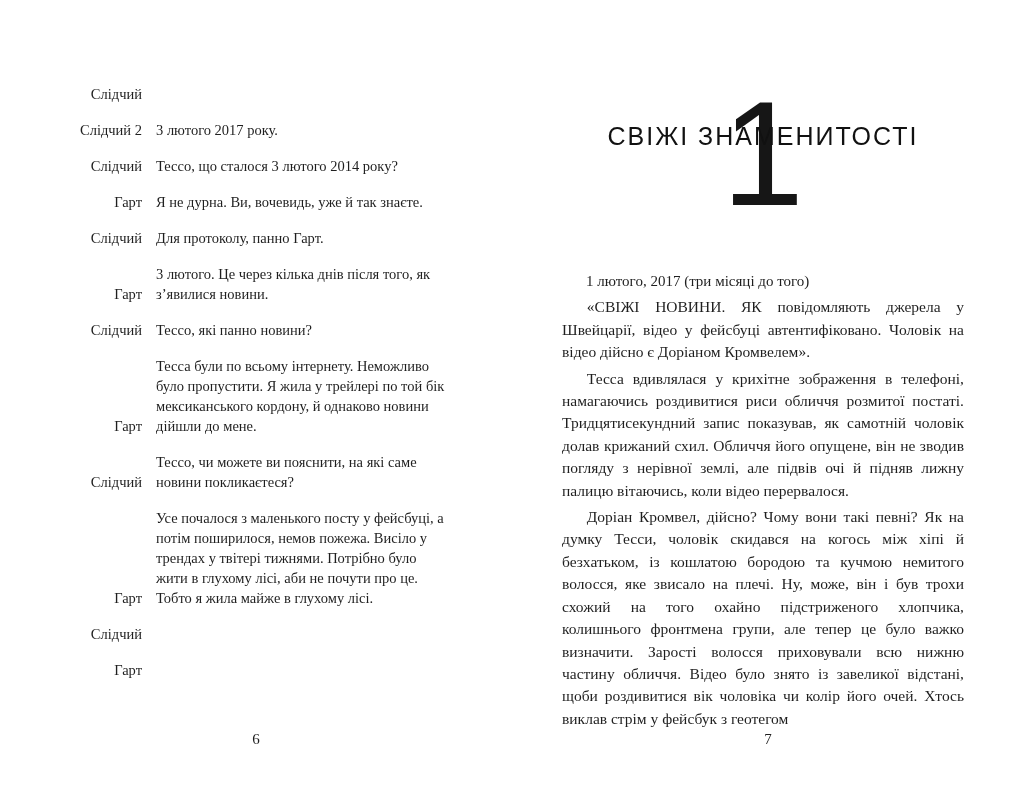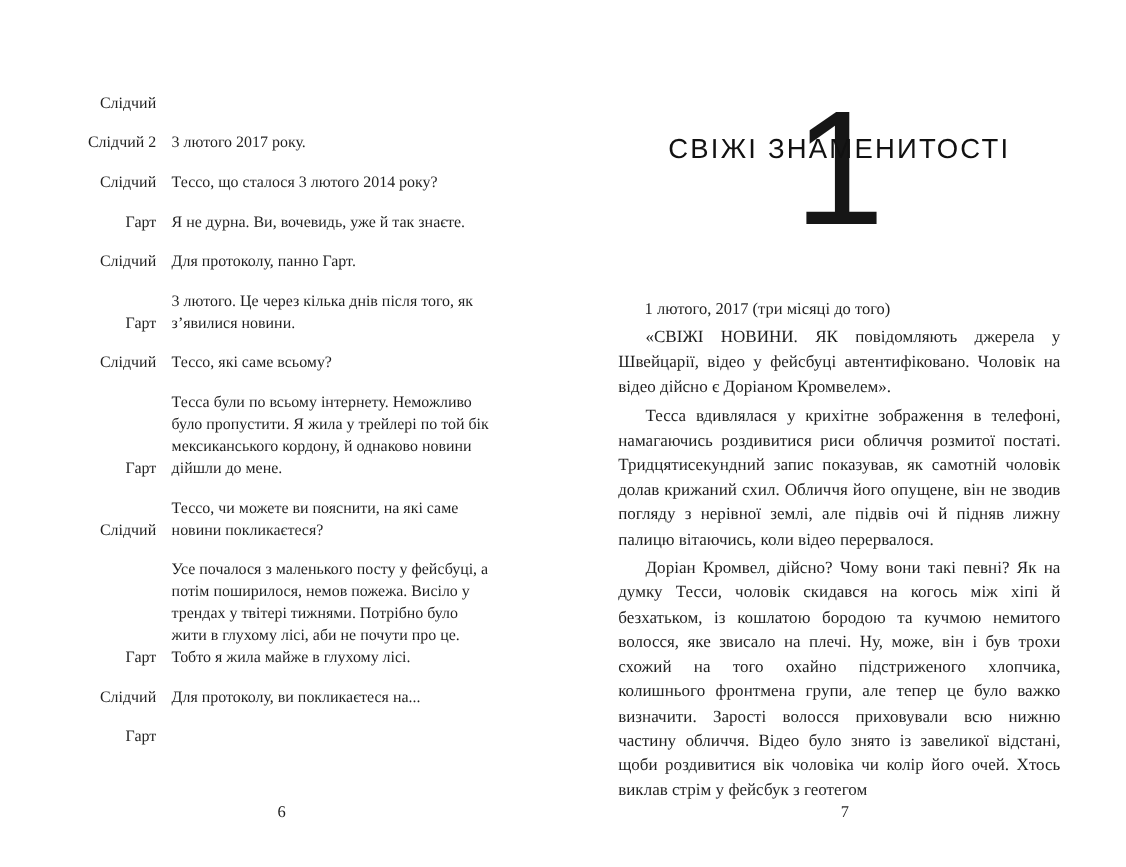--- a/index.html
+++ b/index.html
@@ -126,37 +126,36 @@
       <div class="dialogue-row">
         <div class="dialogue-speaker">Слідчий</div>
         <div class="dialogue-text">Для протоколу, панно Гарт.</div>
       </div>
       <div class="dialogue-row">
         <div class="dialogue-speaker">Гарт</div>
         <div class="dialogue-text">3 лютого. Це через кілька днів після того, як з’явилися новини.</div>
       </div>
       <div class="dialogue-row">
         <div class="dialogue-speaker">Слідчий</div>
-        <div class="dialogue-text">Тессо, які саме всьому?</div>
+        <div class="dialogue-text">Тессо, які панно новини?</div>
       </div>
       <div class="dialogue-row">
         <div class="dialogue-speaker">Гарт</div>
         <div class="dialogue-text">Тесса були по всьому інтернету. Неможливо було пропустити. Я жила у трейлері по той бік мексиканського кордону, й однаково новини дійшли до мене.</div>
       </div>
       <div class="dialogue-row">
         <div class="dialogue-speaker">Слідчий</div>
         <div class="dialogue-text">Тессо, чи можете ви пояснити, на які саме новини покликаєтеся?</div>
       </div>
       <div class="dialogue-row">
         <div class="dialogue-speaker">Гарт</div>
         <div class="dialogue-text">Усе почалося з маленького посту у фейсбуці, а потім поширилося, немов пожежа. Висіло у трендах у твітері тижнями. Потрібно було жити в глухому лісі, аби не почути про це. Тобто я жила майже в глухому лісі.</div>
       </div>
       <div class="dialogue-row">
         <div class="dialogue-speaker">Слідчий</div>
-        <div class="dialogue-text">Для протоколу, ви покликаєтеся на...</div>
       </div>
       <div class="dialogue-row">
         <div class="dialogue-speaker">Гарт</div>
       </div>
 
     </div>
     <div class="page-number">6</div>
   </div>
 
   <div class="page page-right">

